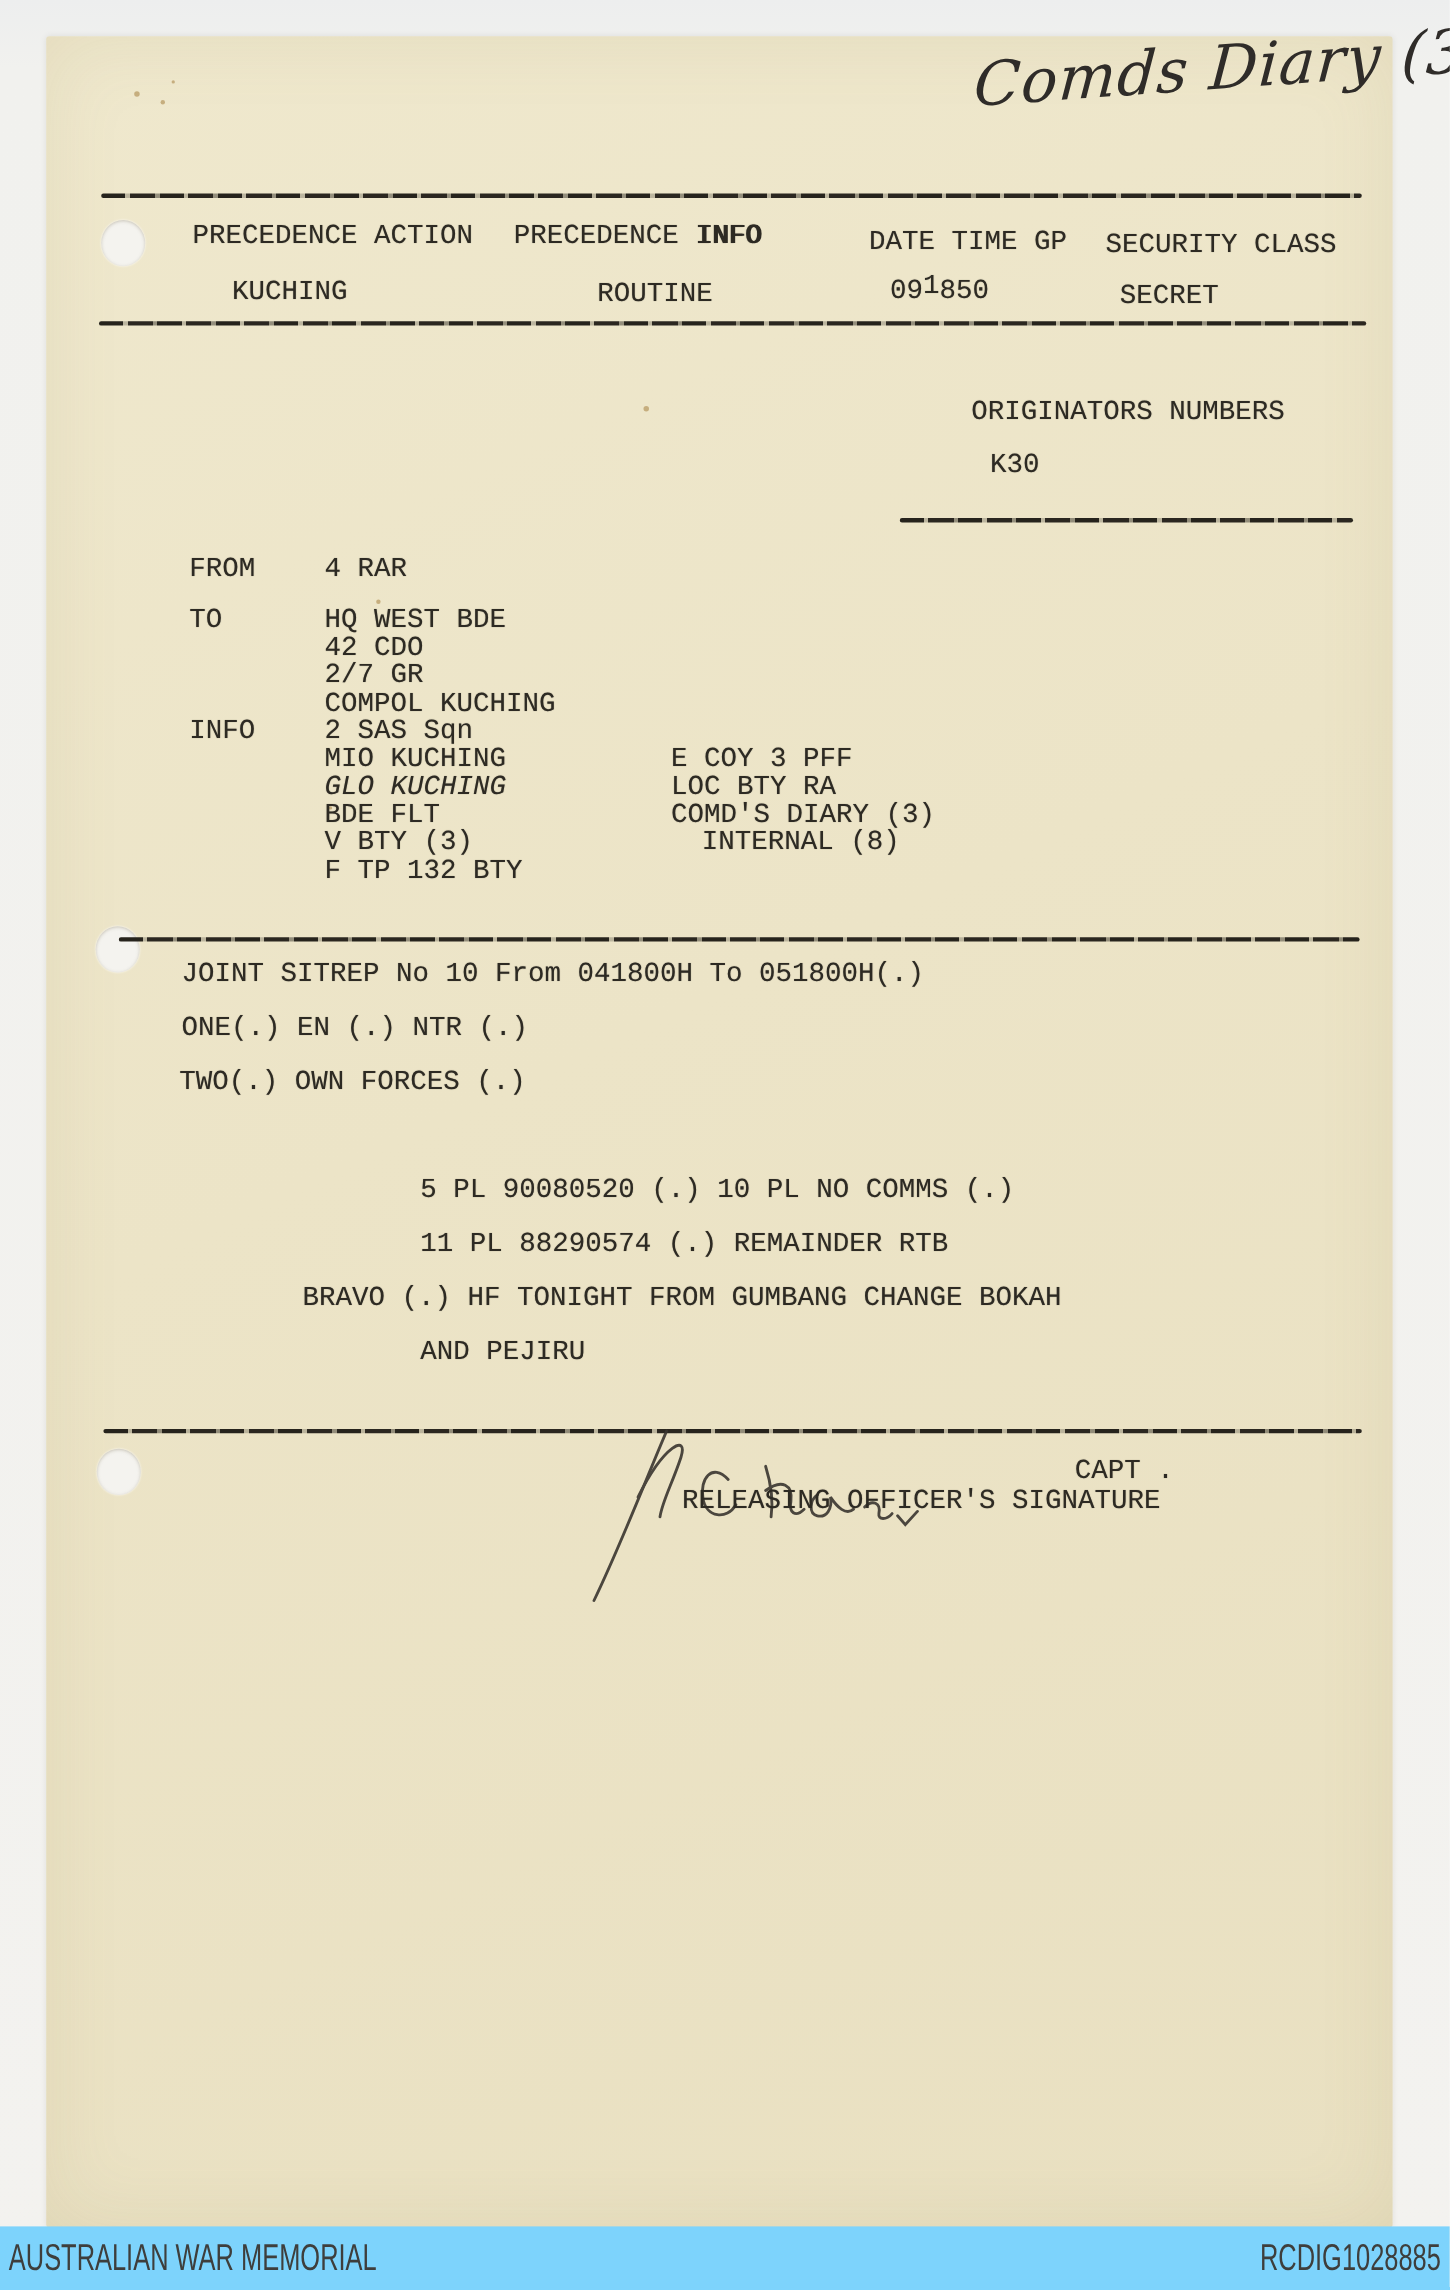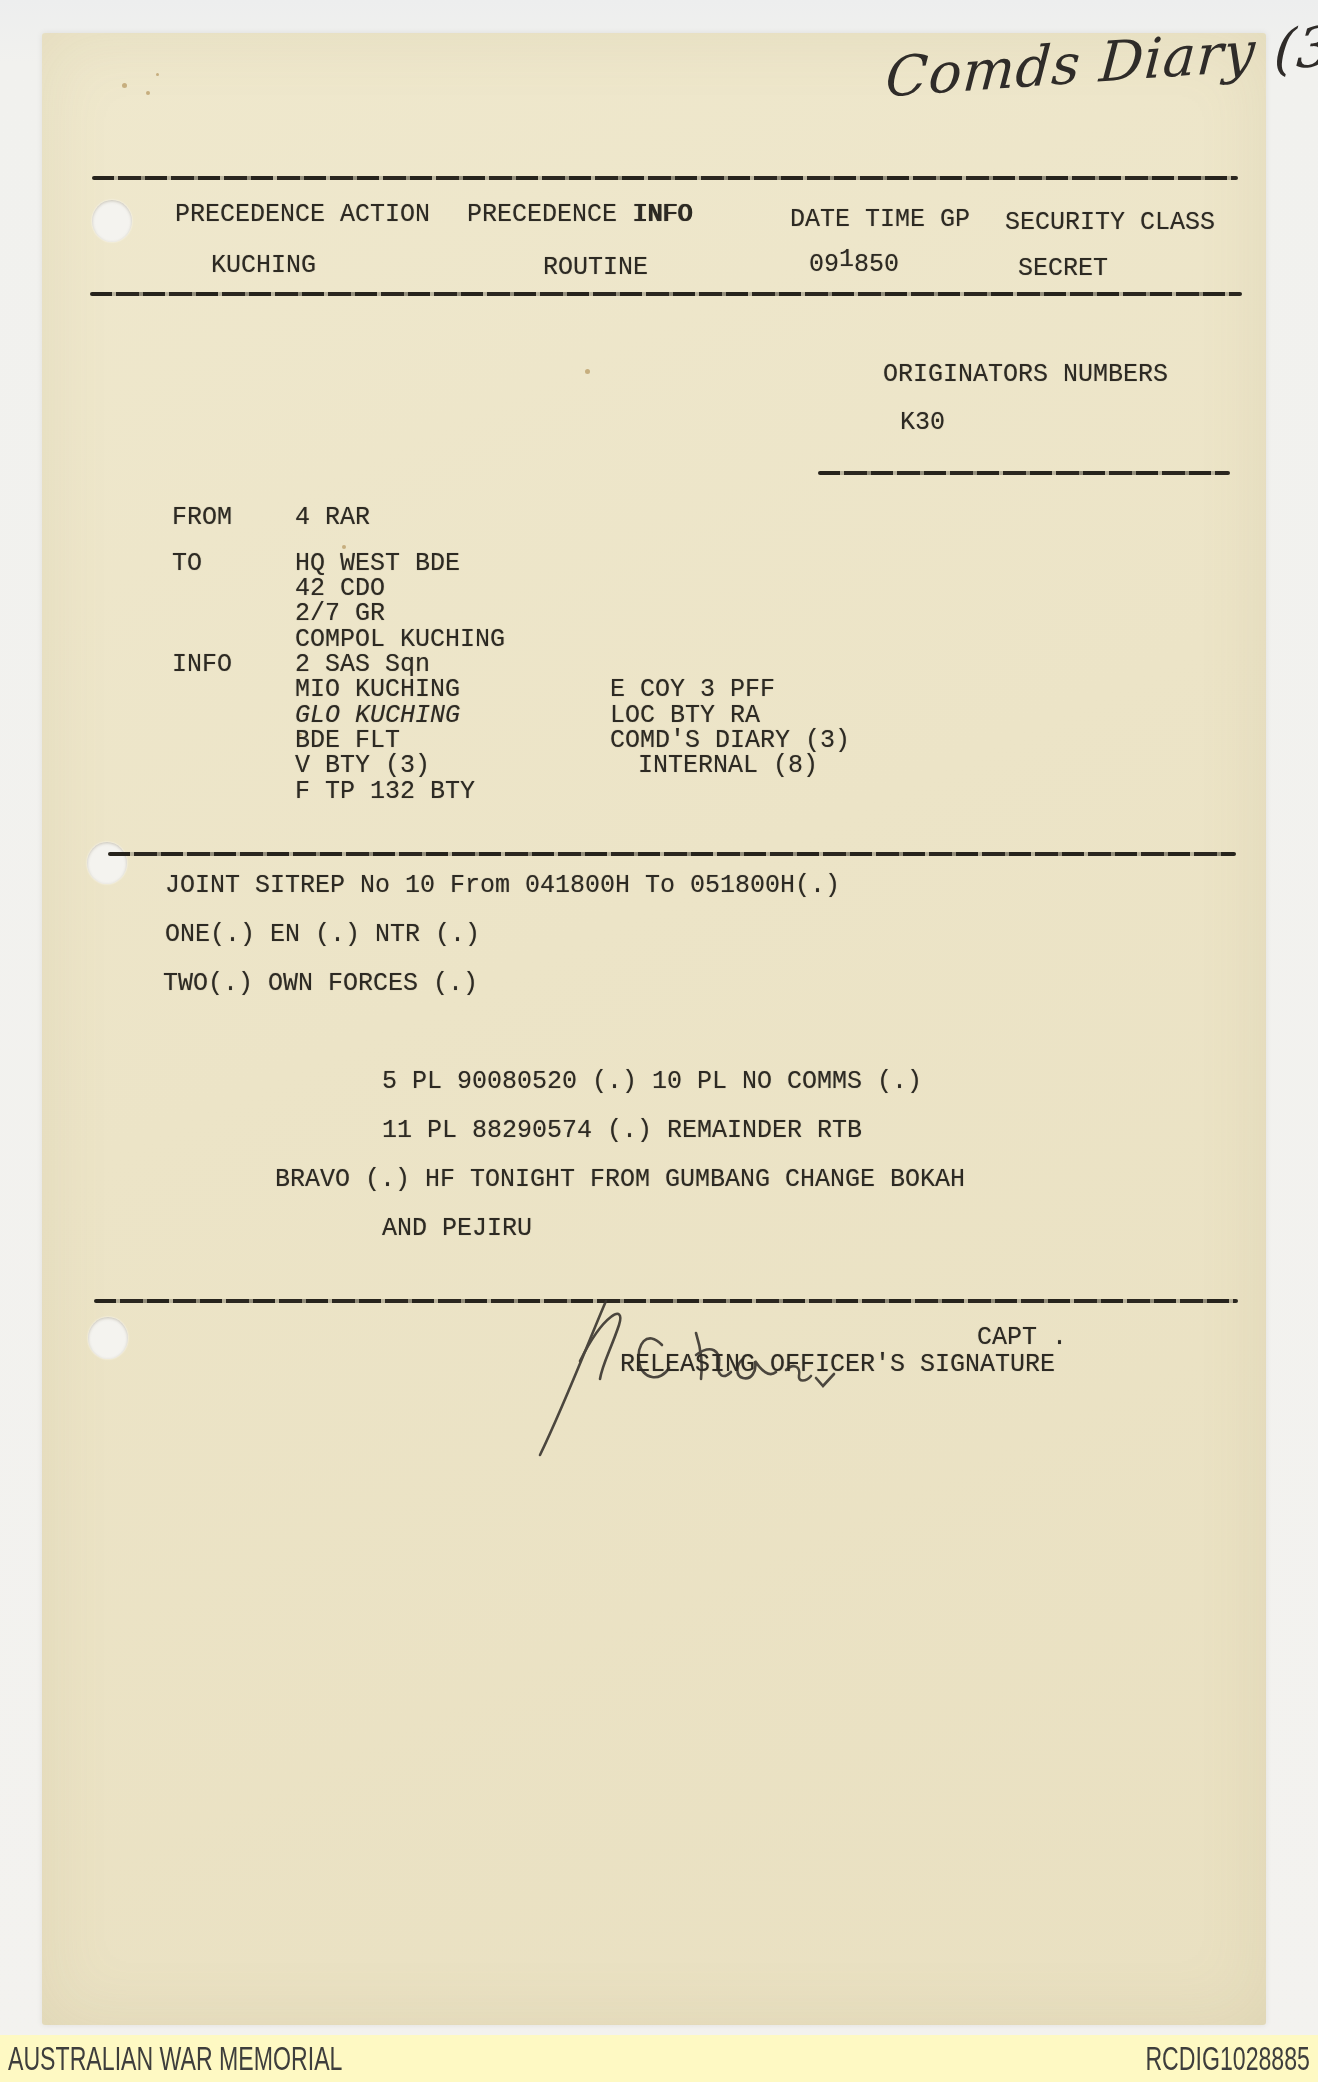--- a/index.html
+++ b/index.html
@@ -38,22 +38,22 @@
   .annotation {
     position:absolute; left:846px; top:12px;
     font-family:"DejaVu Serif", serif; font-style:italic;
     font-size:55px; color:#2f2c29; letter-spacing:1px;
     transform:rotate(-4deg) skewX(-8deg); transform-origin:left top;
     white-space:pre;
   }
   .speck { position:absolute; border-radius:50%; background:#a6803f; opacity:0.55; }
   .sig-svg { position:absolute; left:468px; top:1256px; overflow:visible; }
   .footer {
-    position:absolute; left:0; bottom:0; width:1318px; height:47px;
-    background:#fef9c3; display:flex; align-items:center; justify-content:space-between;
+    position:absolute; left:0; bottom:0; width:1318px; height:58px;
+    background:#7dd3fc; display:flex; align-items:center; justify-content:space-between;
   }
   .footer-text {
     font-family:"Liberation Sans", sans-serif; font-size:34px; color:#3e3e3c;
     white-space:pre;
   }
   .footer-left  { margin-left:8px;  transform:scaleX(0.68); transform-origin:left center; }
   .footer-right { margin-right:8px; transform:scaleX(0.68); transform-origin:right center; }
   .raised { position:relative; top:-5px; display:inline-block; }
 </style>
 </head>

